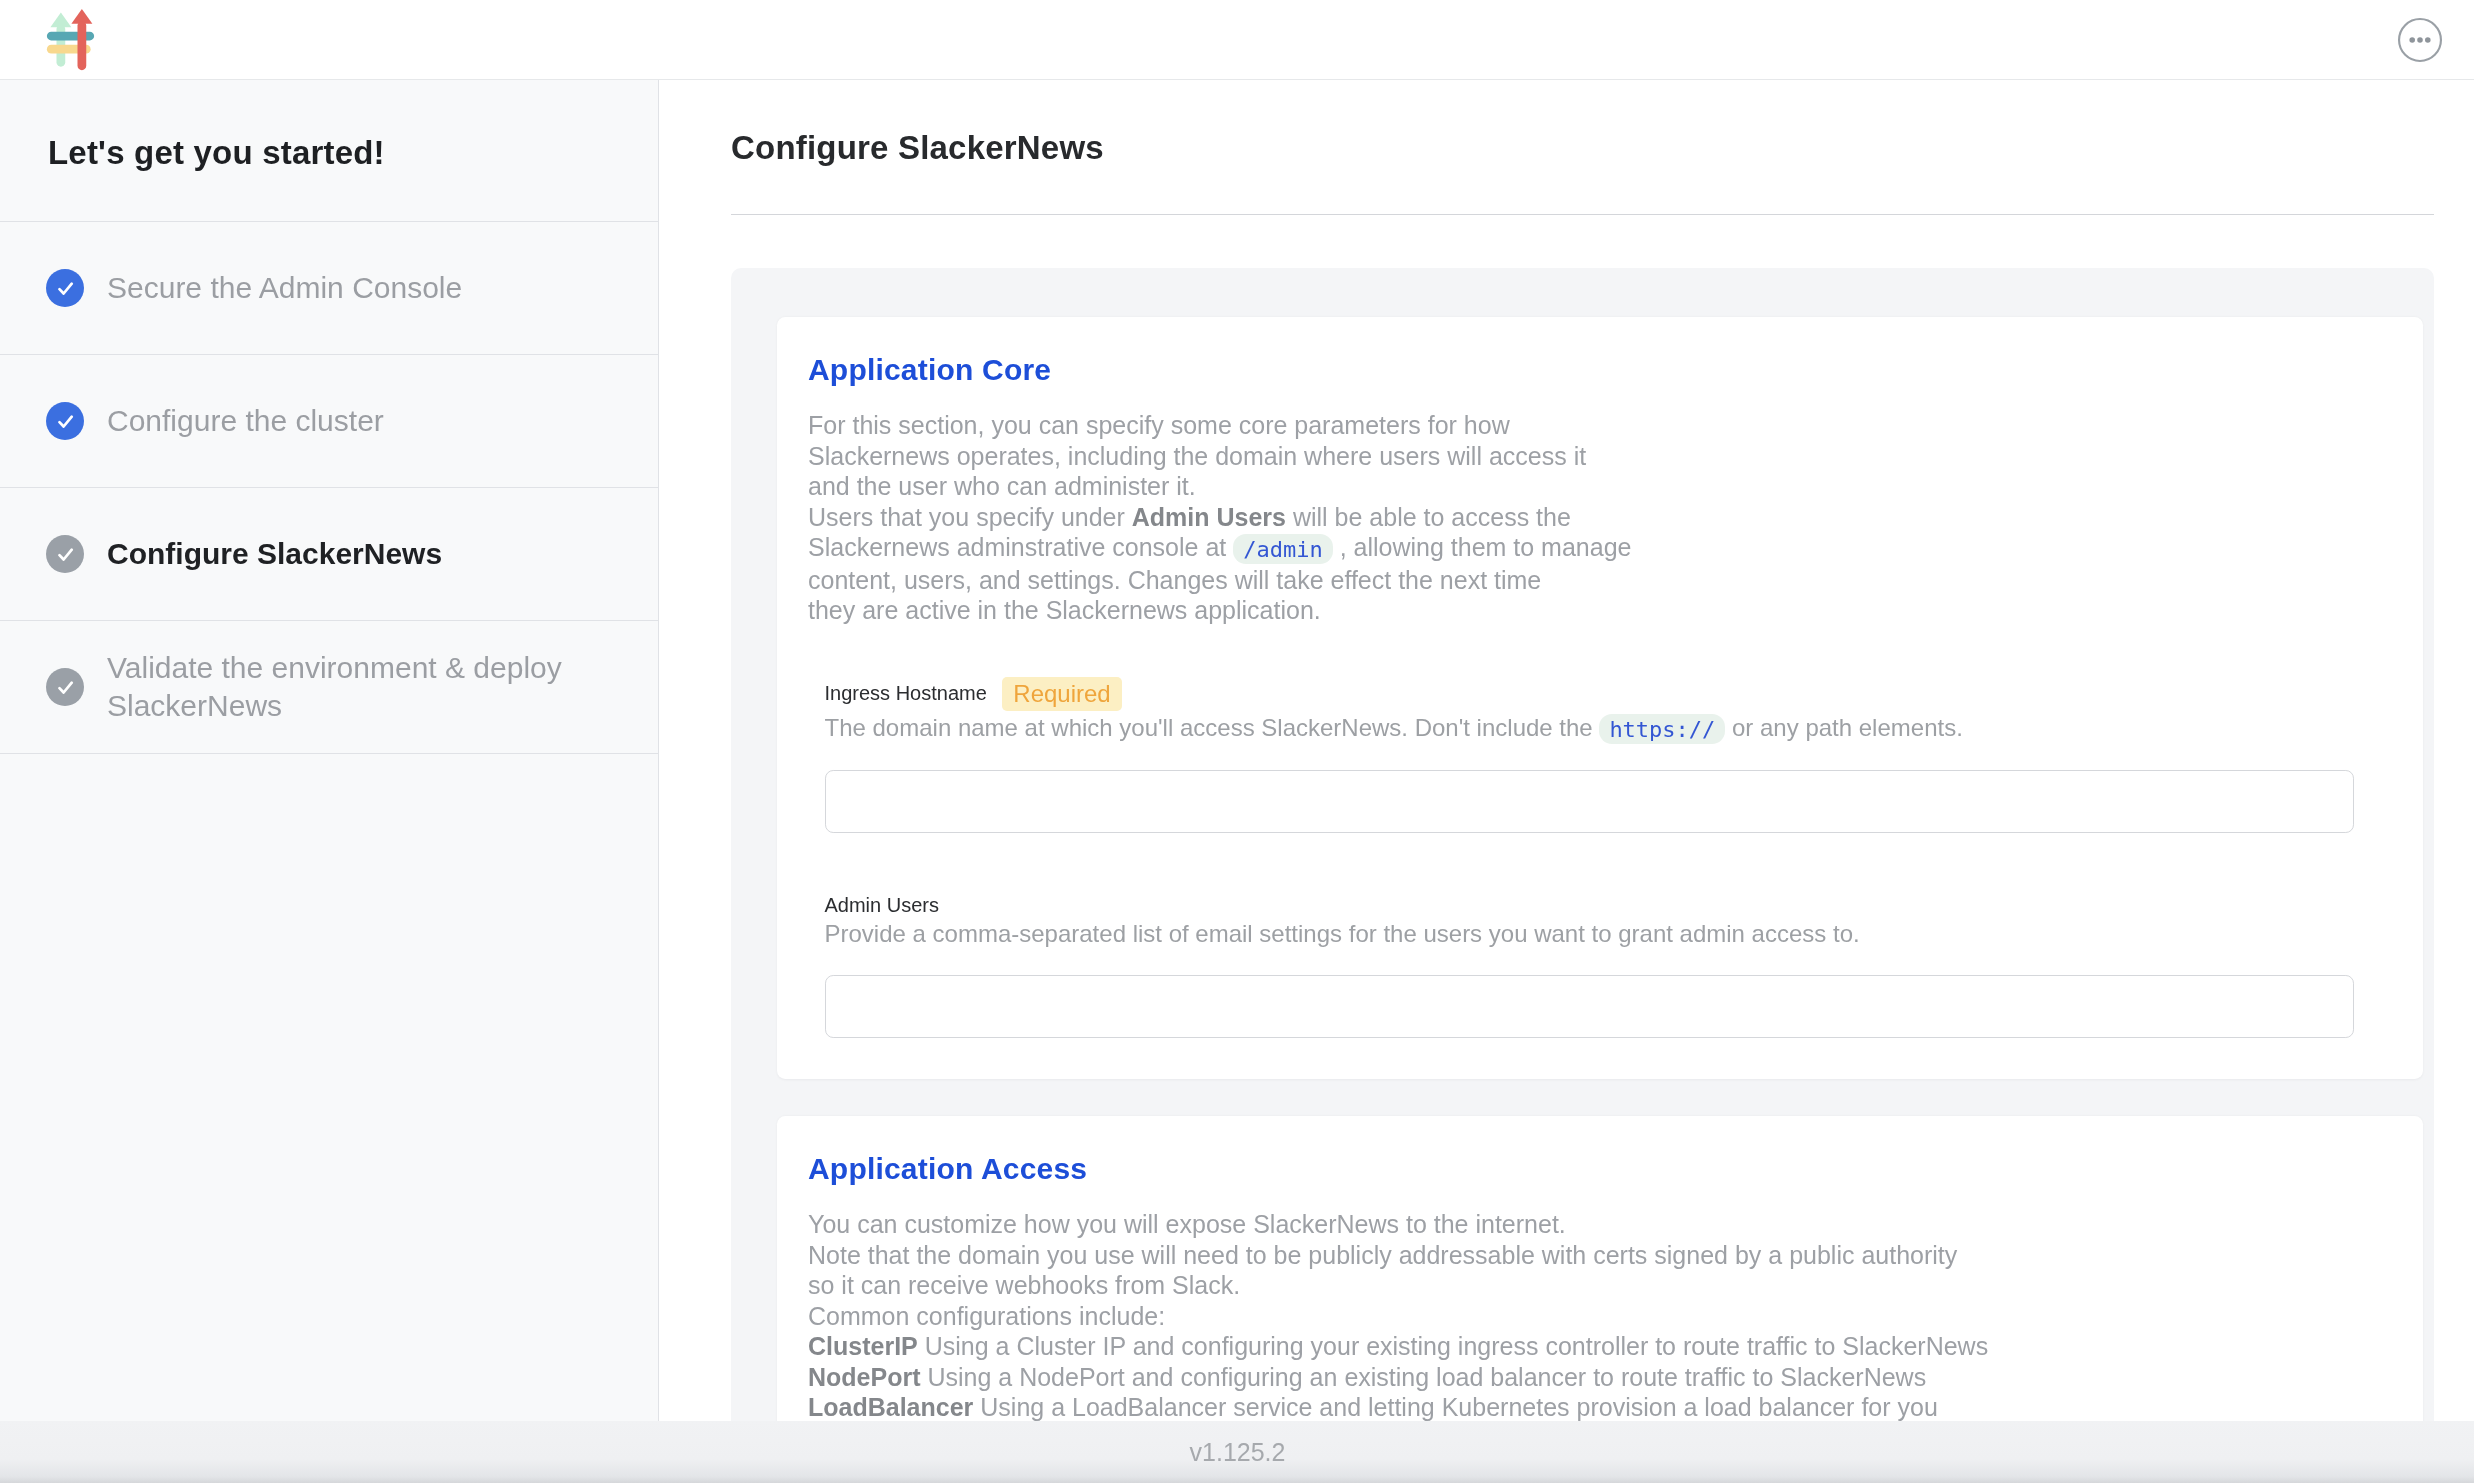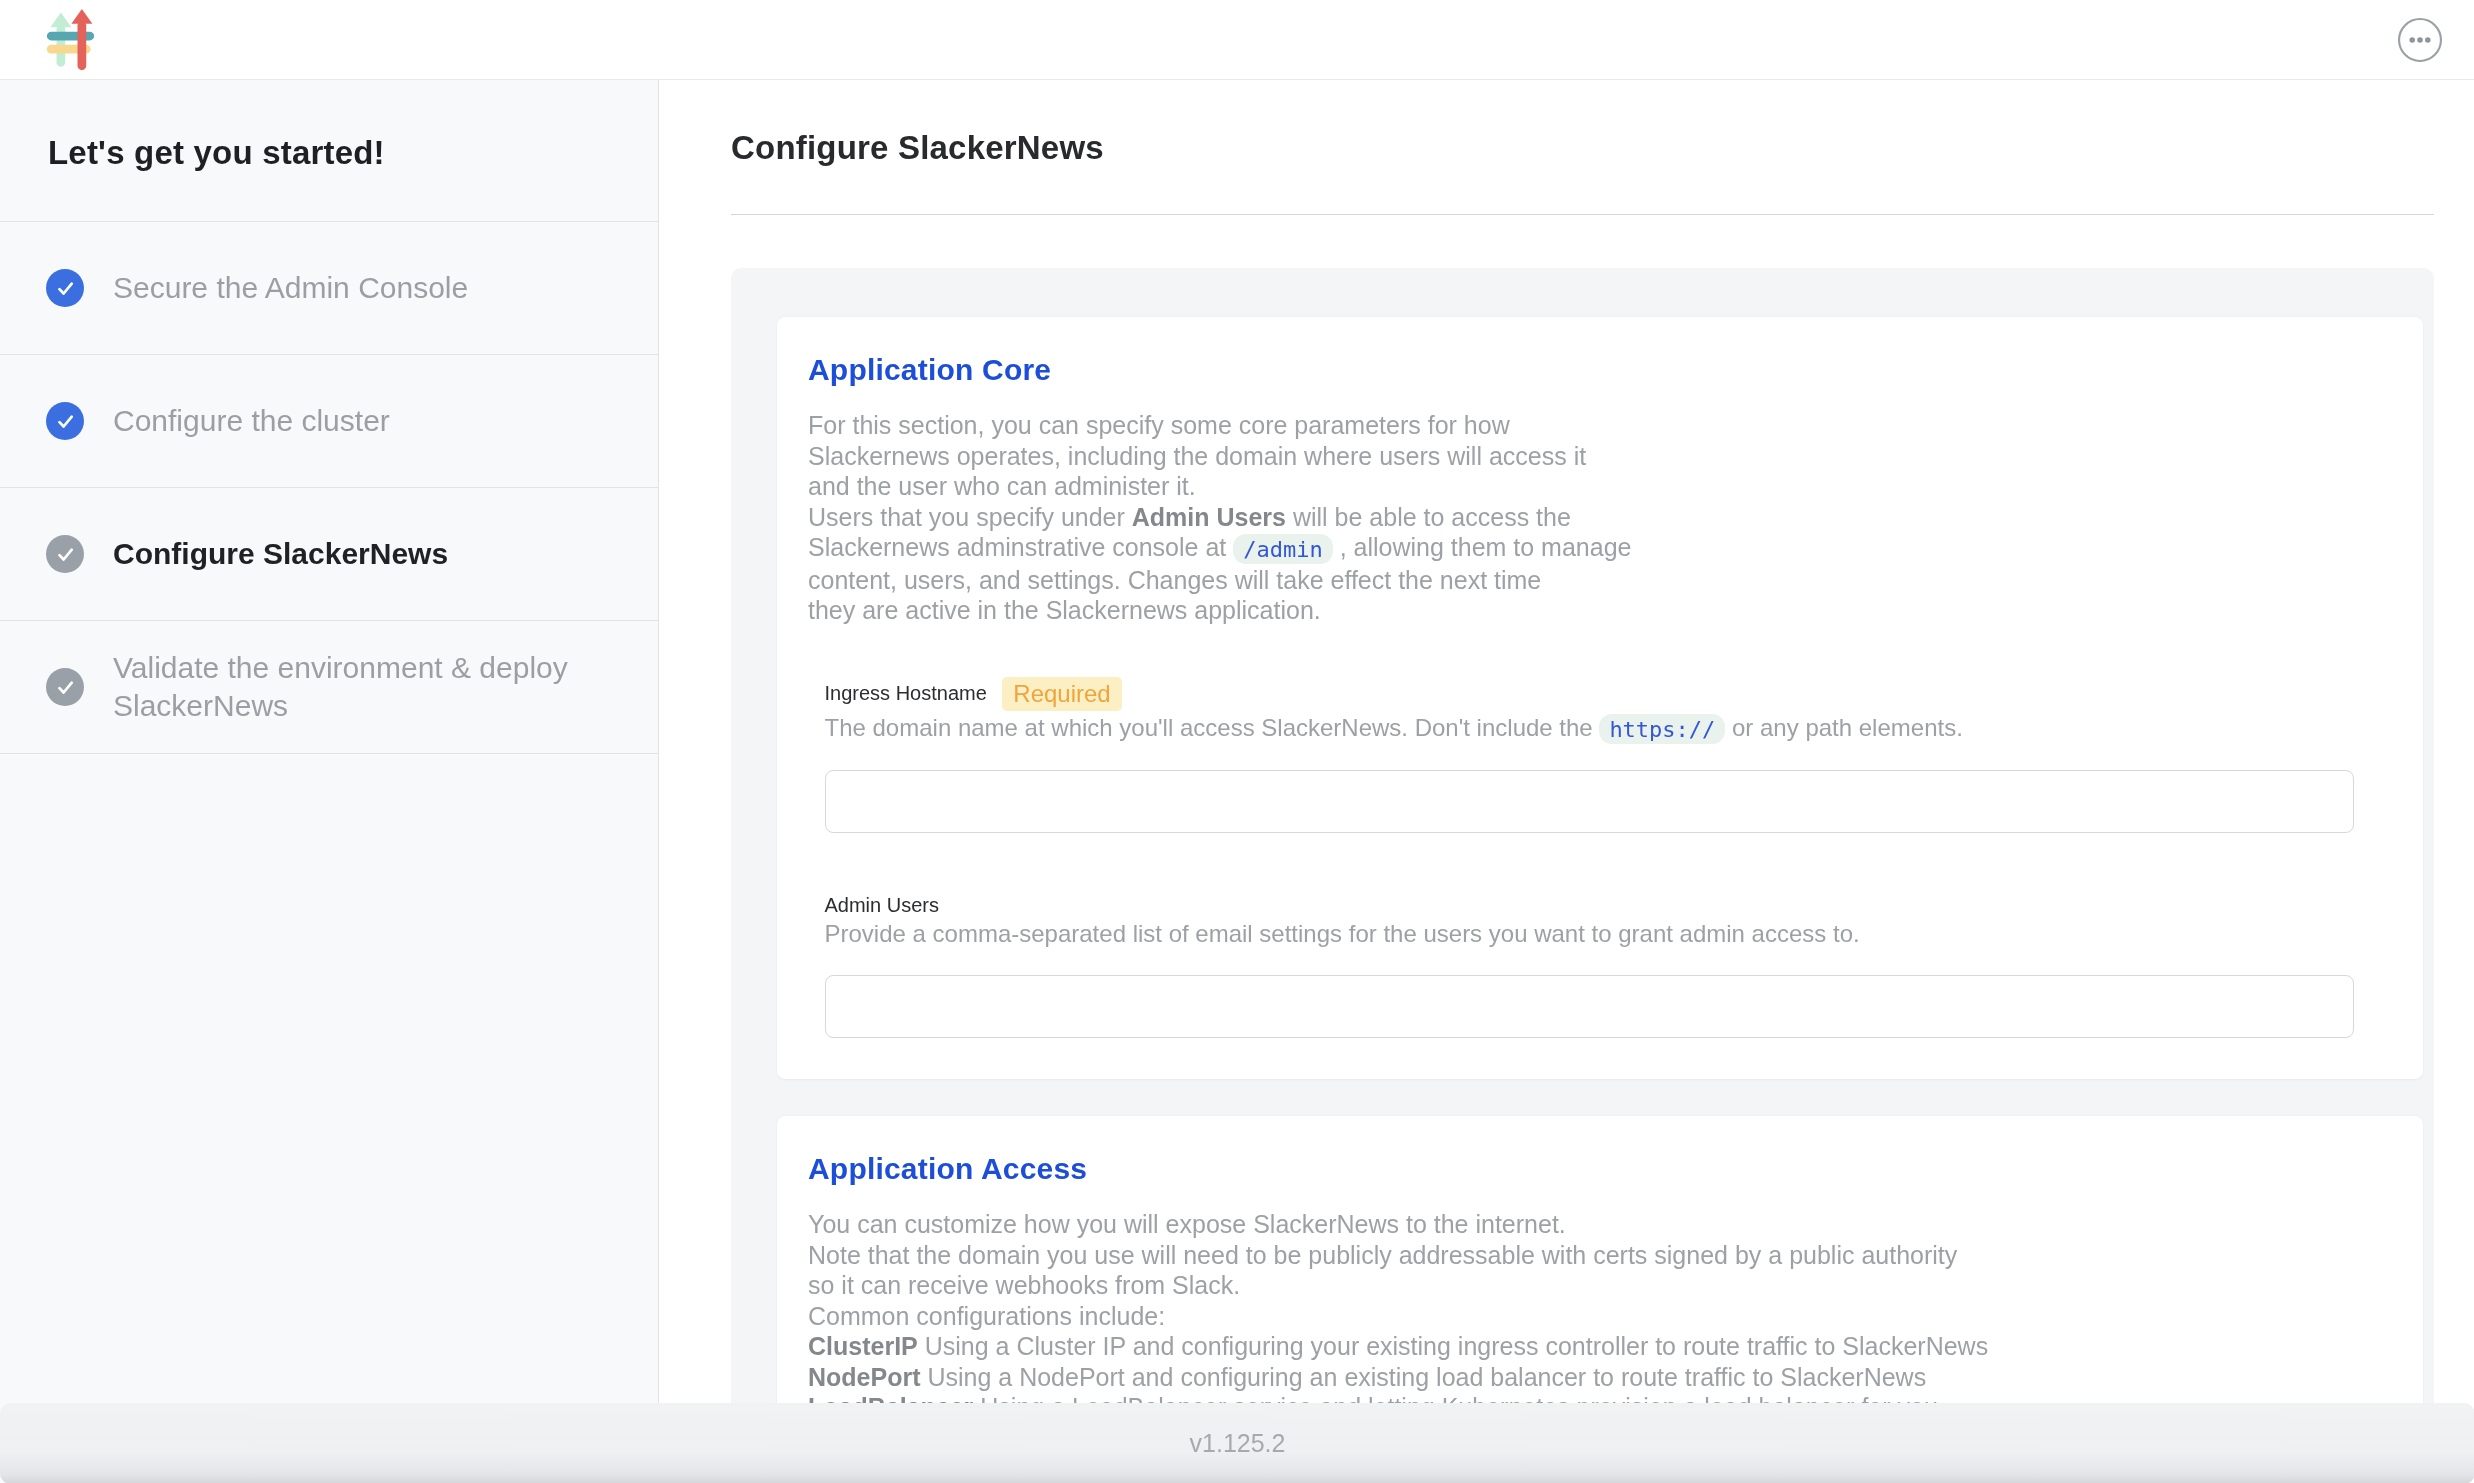--- a/index.html
+++ b/index.html
@@ -33,21 +33,21 @@
     background: #f8f9fa;
     border-right: 0.8px solid #e0e2e6;
   }
   .sidebar-title {
     padding: 54px 48px 49px 48px;
     font-size: 33px; font-weight: bold; color: #1e2023;
     border-bottom: 0.8px solid #e0e2e6;
     letter-spacing: 0.2px;
   }
   .step {
-    display: flex; align-items: center; gap: 29px;
+    display: flex; align-items: center; gap: 23px;
     min-height: 133px; padding: 23px 46px;
     border-bottom: 0.8px solid #e0e2e6;
     cursor: pointer;
   }
   .check {
     width: 38px; height: 38px; border-radius: 50%;
     flex: 0 0 38px;
     display: flex; align-items: center; justify-content: center;
   }
   .check.complete { background: #3b6fe0; }
@@ -97,23 +97,23 @@
     display: block; width: 1529px; height: 63px;
     margin-top: 25px;
     border: 1.6px solid #d5d7db; border-radius: 8.2px;
     background: #ffffff; font-size: 25px; color: #2b2d30;
     padding: 0 20px; outline: none;
     font-family: "Liberation Sans", "DejaVu Sans", sans-serif;
   }
 
   
   .footer {
-    position: absolute; left: 0; bottom: 0; width: 2475px; height: 81px;
+    position: absolute; left: 0; bottom: 0; width: 2475px; height: 63px;
     background: linear-gradient(180deg, #f1f2f4 0%, #eff0f2 60%, #e3e5e8 88%, #d3d5d8 100%);
-    display: flex; align-items: center; justify-content: center; border-radius: 11px;
+    display: flex; align-items: center; justify-content: center;
   }
   .footer-version { font-size: 25px; color: #a6a9ad; }
 </style>
 </head>
 <body>
 
 <div class="page">
 
   <div class="header">
     <div class="logo-box">

